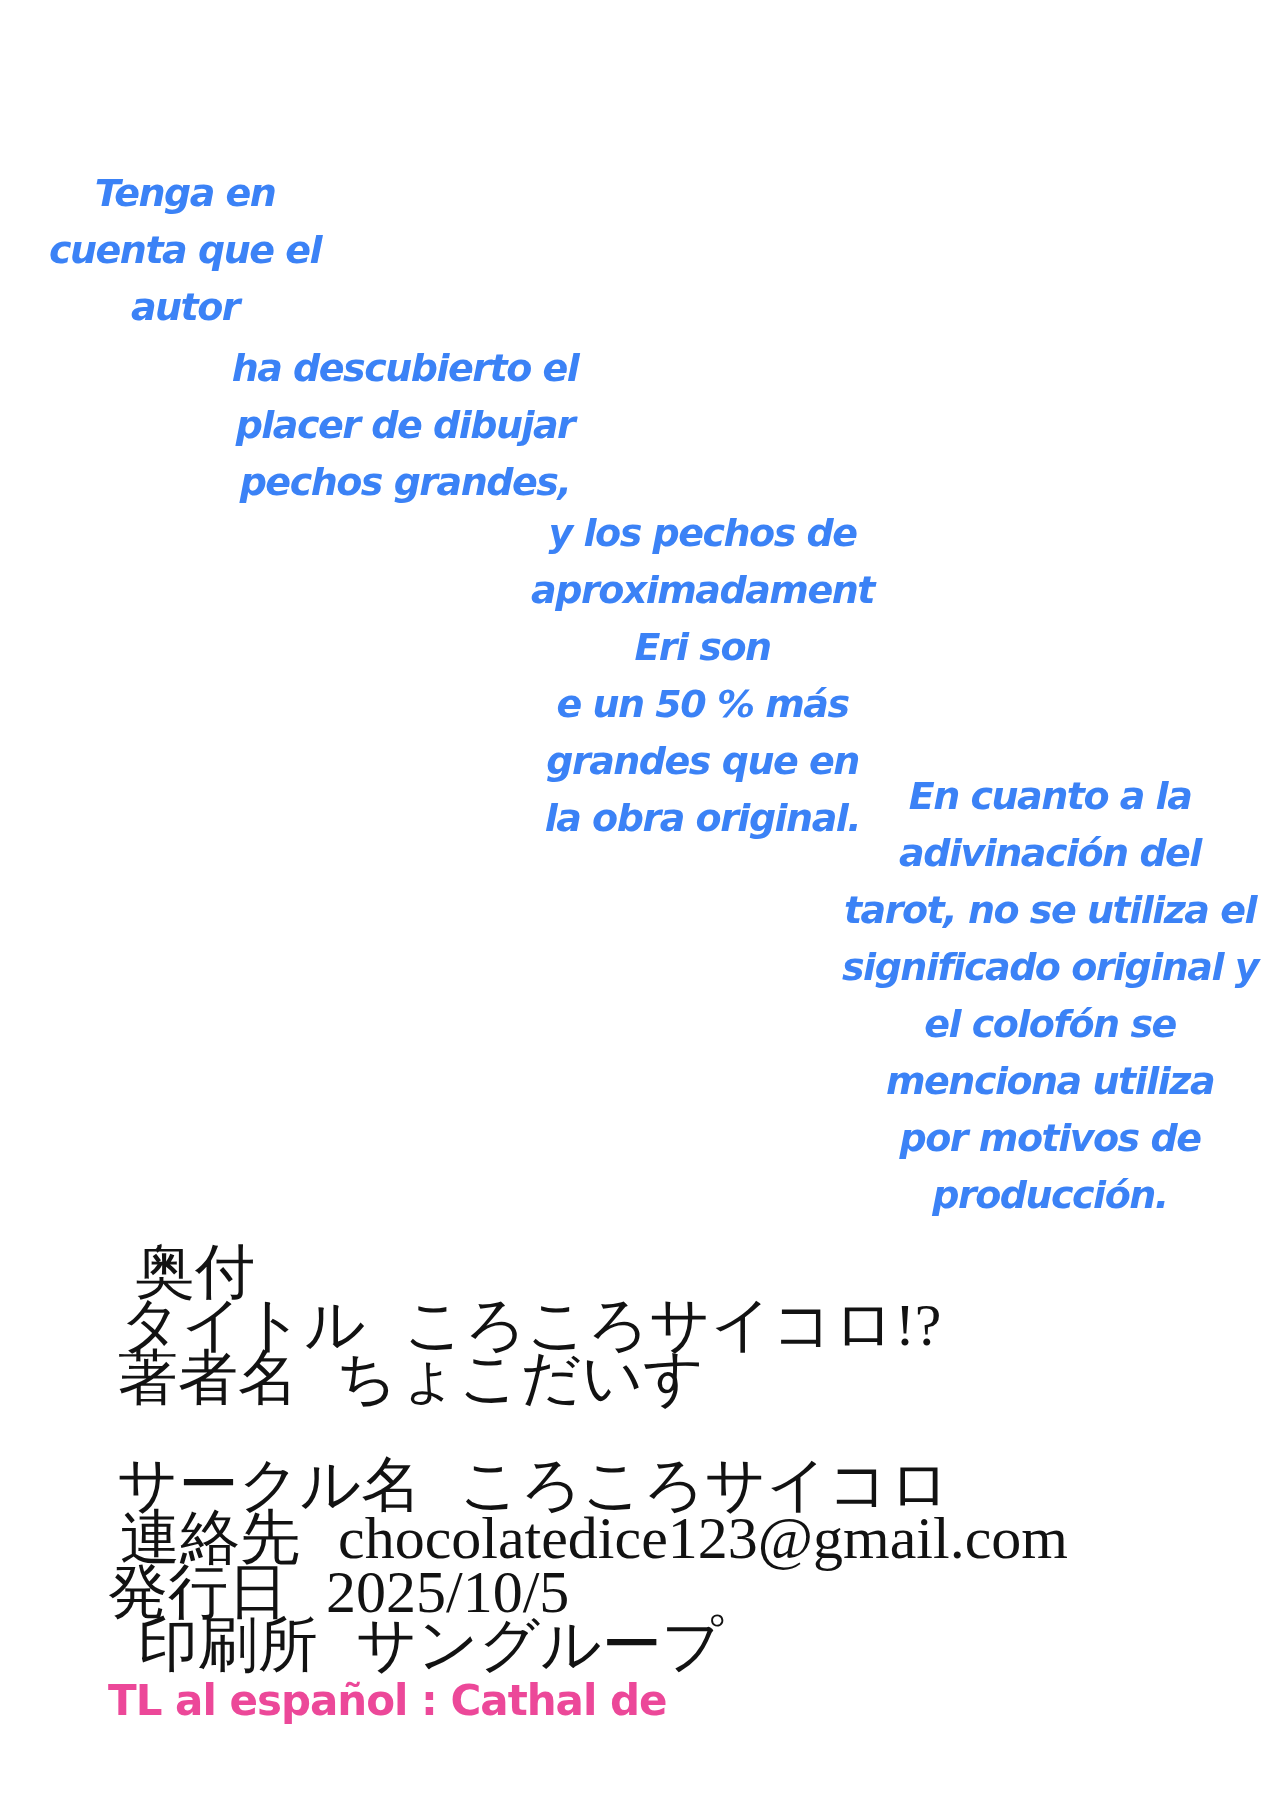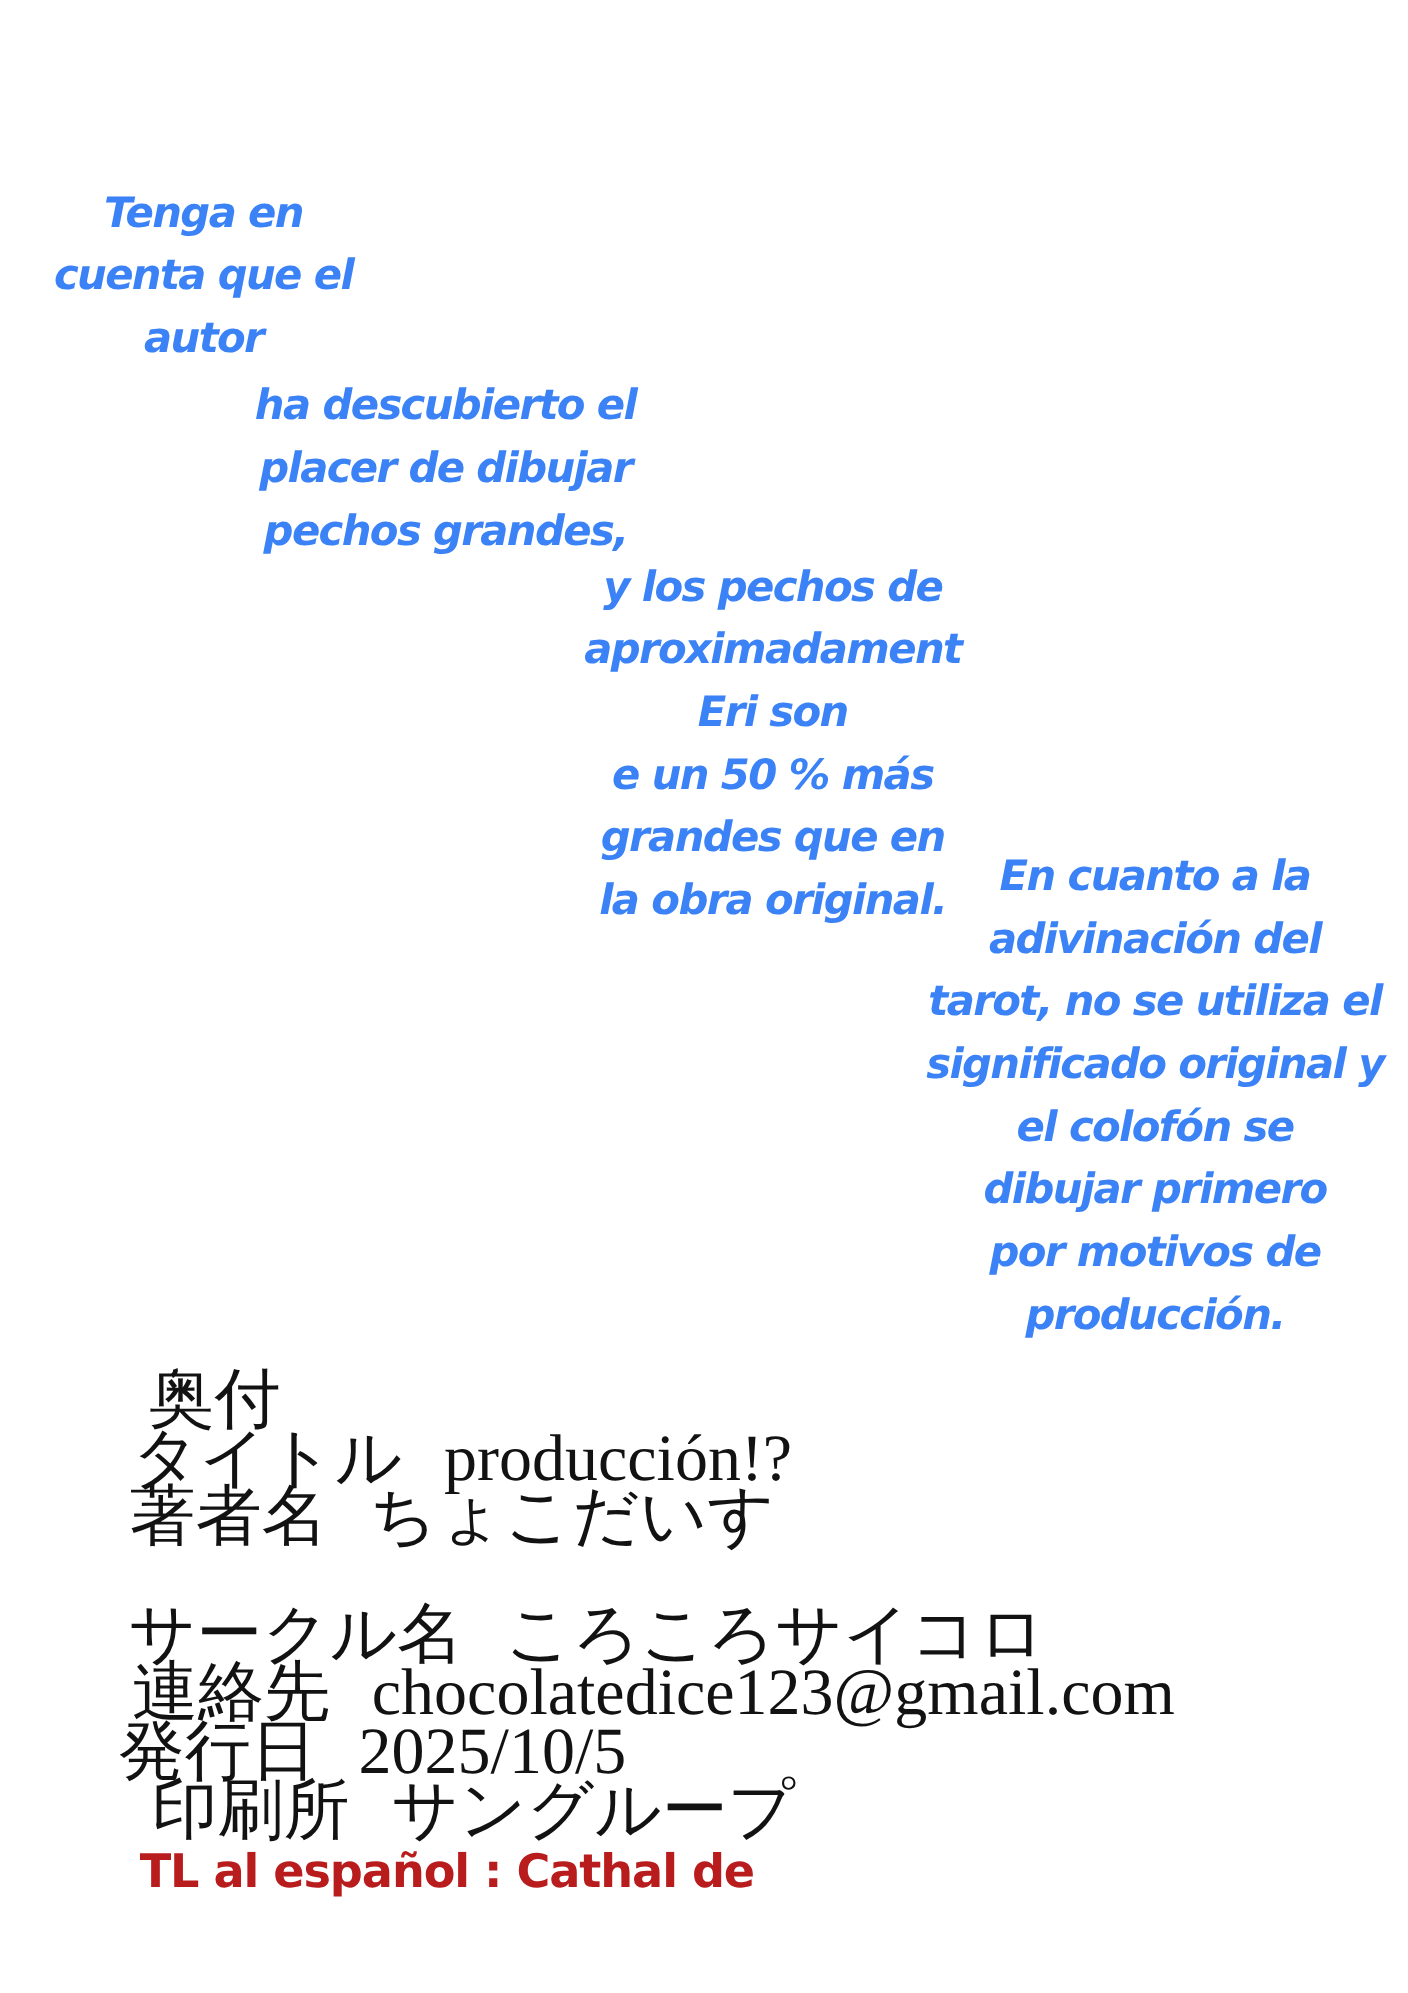--- a/index.html
+++ b/index.html
@@ -34,23 +34,22 @@
   }
   .colophon-line .label{display:inline-block;}
   .colophon-line .value{display:inline-block;margin-left:38px;}
   .colophon-line.no-label .value{margin-left:0;}
   .tl-credit{
     position:absolute;
     font-family:"DejaVu Sans",sans-serif;
     font-weight:bold;
     font-size:42px;
     letter-spacing:-1px;
-    color:#b91c1c;
+    color:#ec4899;
     white-space:nowrap;
-    margin-left:19px;
   }
 </style>
 </head>
 <body>
 
 <div class="page">
 
   <div class="note" style="left:0px;top:165px;width:370px;">
     <div>Tenga en</div>
     <div>cuenta que el</div>
@@ -71,29 +70,29 @@
     <div>grandes que en</div>
     <div>la obra original.</div>
   </div>
 
   <div class="note" style="left:828px;top:768px;width:444px;">
     <div>En cuanto a la</div>
     <div>adivinación del</div>
     <div>tarot, no se utiliza el</div>
     <div>significado original y</div>
     <div>el colofón se</div>
-    <div>dibujar primero</div>
+    <div>menciona utiliza</div>
     <div>por motivos de</div>
     <div>producción.</div>
   </div>
 
   <div class="colophon-line" style="left:135px;top:1246px;">奥付</div>
 
   <div class="colophon-line" style="left:120px;top:1299px;">
-    <span class="label">タイトル</span><span class="value">producción!?</span>
+    <span class="label">タイトル</span><span class="value">ころころサイコロ!?</span>
   </div>
 
   <div class="colophon-line" style="left:118px;top:1352px;">
     <span class="label">著者名</span><span class="value">ちょこだいす</span>
   </div>
 
 
   <div class="colophon-line" style="left:117px;top:1459px;">
     <span class="label">サークル名</span><span class="value">ころころサイコロ</span>
   </div>

